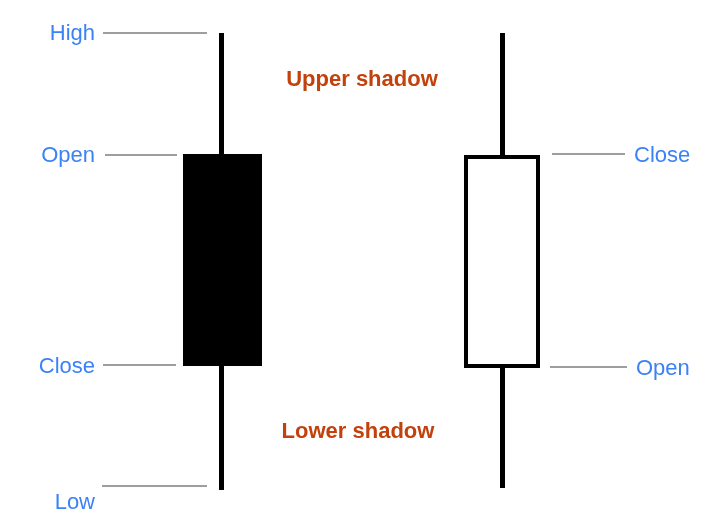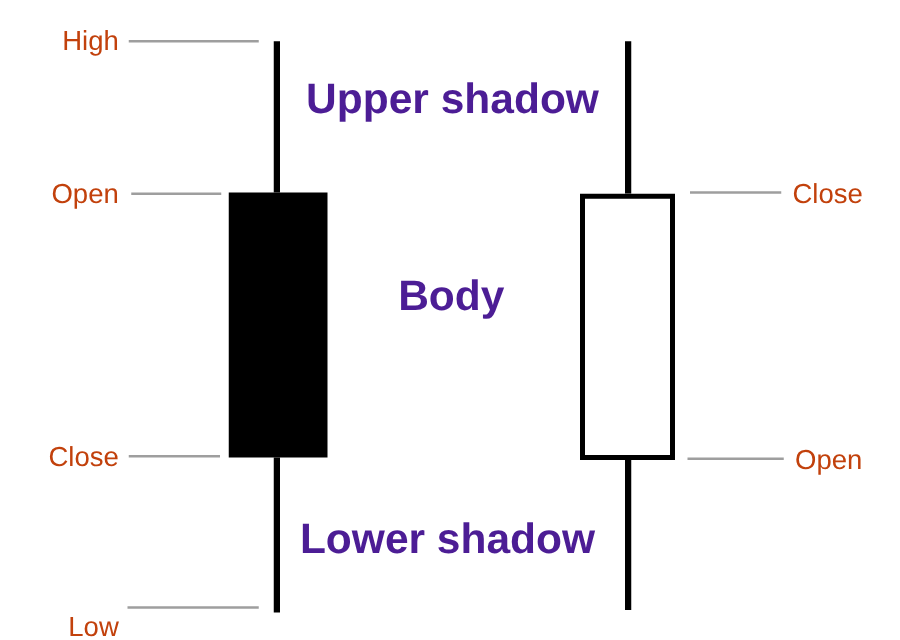--- a/index.html
+++ b/index.html
@@ -11,21 +11,21 @@
     position: relative;
     width: 720px;
     height: 512px;
     background: #ffffff;
     overflow: hidden;
   }
   .side-label {
     position: absolute;
     font-size: 22px;
     line-height: 26px;
-    color: #c2410c;
+    color: #3b82f6;
   }
   .side-label.left { text-align: right; }
   .side-label.right { text-align: left; }
   .leader {
     position: absolute;
     height: 2px;
     background: #9e9e9e;
   }
   .wick {
     position: absolute;
@@ -37,23 +37,23 @@
     background: #000000;
   }
   .body-hollow {
     position: absolute;
     background: #ffffff;
     border: 4px solid #000000;
     box-sizing: border-box;
   }
   .annotation {
     position: absolute;
-    font-size: 34px;
+    font-size: 22px;
     font-weight: bold;
-    color: #4c1d95;
+    color: #c2410c;
     text-align: center;
     line-height: 34px;
   }
 </style>
 </head>
 <body>
 
 <div id="canvas">
 
   <div class="side-label left" style="left:20px; top:20px; width:75px;">High</div>
@@ -76,18 +76,17 @@
 
   <div class="leader" style="left:552px; top:153px; width:73px;"></div>
   <div class="leader" style="left:550px; top:366px; width:77px;"></div>
 
   <div class="side-label right" style="left:634px; top:142px; width:80px;">Close</div>
   <div class="side-label right" style="left:636px; top:355px; width:80px;">Open</div>
 
   <div class="annotation" style="left:242px; top:62px; width:240px;">Upper shadow</div>
 
   <div class="annotation" style="left:281px; top:220px; width:160px;">
-    <div>Body</div>
   </div>
 
   <div class="annotation" style="left:238px; top:414px; width:240px;">Lower shadow</div>
 
 </div>
 
 </body></html>

